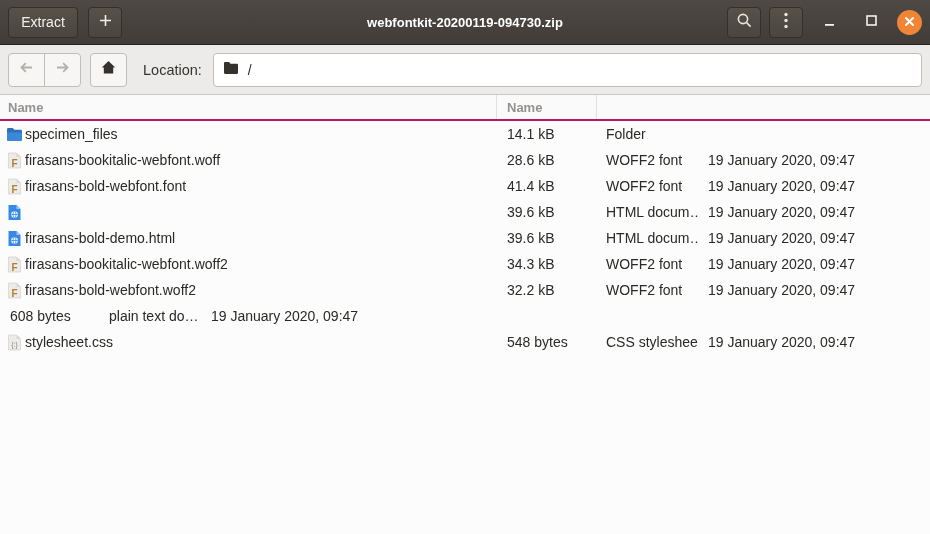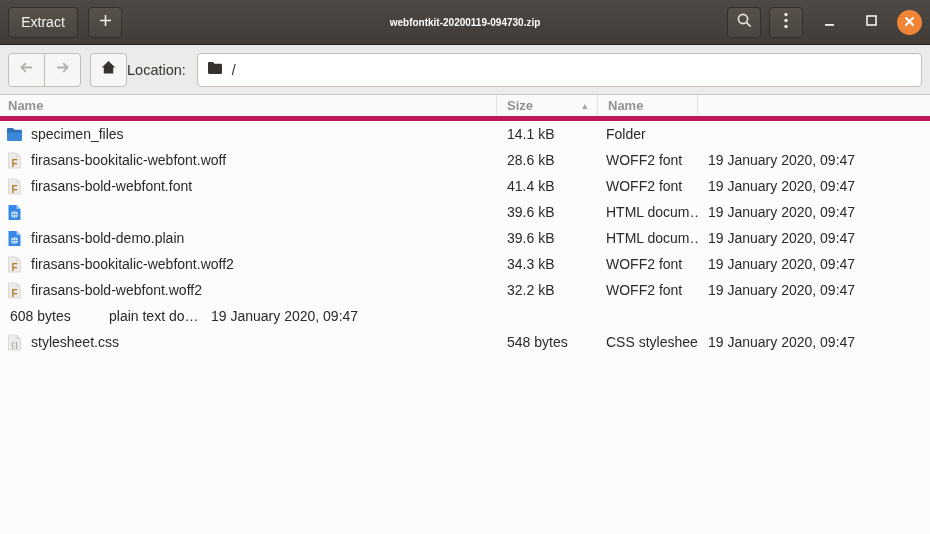--- a/index.html
+++ b/index.html
@@ -18,21 +18,21 @@
     height:31px; border-radius:4px; cursor:default;
     background:linear-gradient(#575149, #4a4540);
     border:1px solid #332f2b;
     color:#f2f1ef; font-size:14px;
     display:flex; align-items:center; justify-content:center;
   }
   .extract-btn { width:70px; }
   .add-btn { width:34px; margin-left:10px; }
   .win-title {
     position:absolute; left:50%; top:50%; transform:translate(-50%,-50%);
-    color:#ffffff; font-weight:bold; font-size:10px; white-space:nowrap;
+    color:#ffffff; font-weight:bold; font-size:13px; white-space:nowrap;
   }
   .tb-right { margin-left:auto; display:flex; align-items:center; }
   .search-btn { width:34px; }
   .menu-btn { width:34px; margin-left:8px; }
   .winctl { width:28px; height:28px; display:flex; align-items:center; justify-content:center; }
   .minimize-btn { margin-left:12px; }
   .maximize-btn { margin-left:14px; }
   .close-btn {
     margin-left:12px; width:25px; height:25px; border-radius:50%;
     background:#f08437; display:flex; align-items:center; justify-content:center;
@@ -45,47 +45,47 @@
     display:flex; align-items:center; padding:0 8px;
   }
   .nav-group { display:flex; }
   .nav-btn, .home-btn {
     width:37px; height:34px; background:#f7f6f5; border:1px solid #c3bdb7;
     display:flex; align-items:center; justify-content:center; cursor:default;
   }
   .nav-back { border-radius:4px 0 0 4px; }
   .nav-fwd  { border-radius:0 4px 4px 0; margin-left:-1px; }
   .home-btn { margin-left:9px; border-radius:4px; }
-  .loc-label { color:#37332f; font-size:14.5px; }
+  .loc-label { margin-left:16px; color:#37332f; font-size:14.5px; }
   .loc-entry {
     flex:1; height:34px; margin-left:11px; background:#ffffff;
     border:1px solid #c3bdb7; border-radius:4px;
     display:flex; align-items:center; padding:0 9px; gap:9px;
     font-size:14px; color:#2e2b28;
   }
 
   
   .header-row {
     height:26px; flex:0 0 26px; background:#fbfafa;
-    border-bottom:5px solid #be185d;
+    border-bottom:2px solid #be185d;
     display:flex; align-items:stretch;
     color:#949290; font-weight:bold; font-size:13px;
   }
   .hcol { display:flex; align-items:center; padding:0 10px; border-right:1px solid #e3e1df; }
   .hcol-name { width:497px; padding-left:8px; }
   .hcol-size { width:101px; }
   .hcol-type { width:100px; }
   .hcol-modified { flex:1; border-right:none; }
   .sort-arrow { margin-left:auto; font-size:9px; color:#a5a3a1; }
 
   
   .list { flex:1; background:#fcfcfc; overflow:hidden; }
   .row { height:26px; display:flex; align-items:center; font-size:14px; color:#2b2925; }
   .cell { white-space:nowrap; overflow:hidden; }
-  .cell-name { width:497px; display:flex; align-items:center; padding-left:6px; gap:8px; }
+  .cell-name { width:497px; display:flex; align-items:center; padding-left:6px; gap:2px; }
   .cell-size { width:101px; padding:0 10px; }
   .cell-type { width:100px; padding:0 8px; }
   .cell-modified { flex:1; padding:0 10px; }
   .fileicon { width:17px; height:17px; flex:0 0 17px; display:flex; align-items:center; justify-content:center; }
   .fileicon svg { display:block; }
 </style>
 </head>
 <body>
 
 <div class="window">
@@ -172,24 +172,20 @@
         <svg width="16" height="14" viewBox="0 0 16 14">
             <path d="M1 2.2 c0-.7 .5-1.2 1.2-1.2 h3.8 l1.5 1.7 h6.3 c.7 0 1.2 .5 1.2 1.2 V11.8 c0 .7 -.5 1.2 -1.2 1.2 H2.2 c-.7 0 -1.2 -.5 -1.2 -1.2 z" fill="#35312d"></path>
           </svg>
       </span>
       <span>/</span>
     </div>
   </div>
 
   <div class="header-row">
     <div class="hcol hcol-name">Name</div>
-    <div class="hcol hcol-size">
-      <span>Size</span>
-      <span class="sort-arrow">▴</span>
-    </div>
     <div class="hcol hcol-type">Name</div>
   </div>
 
   <div class="list">
       <div class="row">
         <div class="cell cell-name">
           <span class="fileicon">
             <svg width="17" height="17" viewBox="0 0 17 17">
               <path d="M1 3.4 c0-.8 .6-1.4 1.4-1.4 h4.4 l1.6 1.8 h6.2 c.8 0 1.4 .6 1.4 1.4 v8.4 c0 .8 -.6 1.4 -1.4 1.4 H2.4 c-.8 0 -1.4 -.6 -1.4 -1.4 z" fill="#2d72b8"></path>
               <path d="M1 6.6 h15 v7 c0 .8 -.6 1.4 -1.4 1.4 H2.4 c-.8 0 -1.4 -.6 -1.4 -1.4 z" fill="#3b87da"></path>
@@ -255,21 +251,21 @@
             <svg width="17" height="17" viewBox="0 0 17 17">
               <path d="M2.5 1 h8 l4 4 v11 h-12 z" fill="#3689e6"></path>
               <path d="M10.5 1 l4 4 h-4 z" fill="#9cc7f2"></path>
               <circle cx="8.5" cy="10.5" r="3.3" fill="#ffffff"></circle>
               <g stroke="#3689e6" stroke-width="0.8" fill="none">
                 <ellipse cx="8.5" cy="10.5" rx="1.5" ry="3.3"></ellipse>
                 <line x1="5.2" y1="10.5" x2="11.8" y2="10.5"></line>
               </g>
             </svg>
           </span>
-          <span class="fname">firasans-bold-demo.plain</span>
+          <span class="fname">firasans-bold-demo.html</span>
         </div>
         <div class="cell cell-size">39.6 kB</div>
         <div class="cell cell-type">HTML docum…</div>
         <div class="cell cell-modified">19 January 2020, 09:47</div>
       </div>
       <div class="row">
         <div class="cell cell-name">
           <span class="fileicon">
             <svg width="17" height="17" viewBox="0 0 17 17">
               <path d="M2.5 1 h8 l4 4 v11 h-12 z" fill="#ecebe9" stroke="#d2cfcc" stroke-width="0.7"></path>

